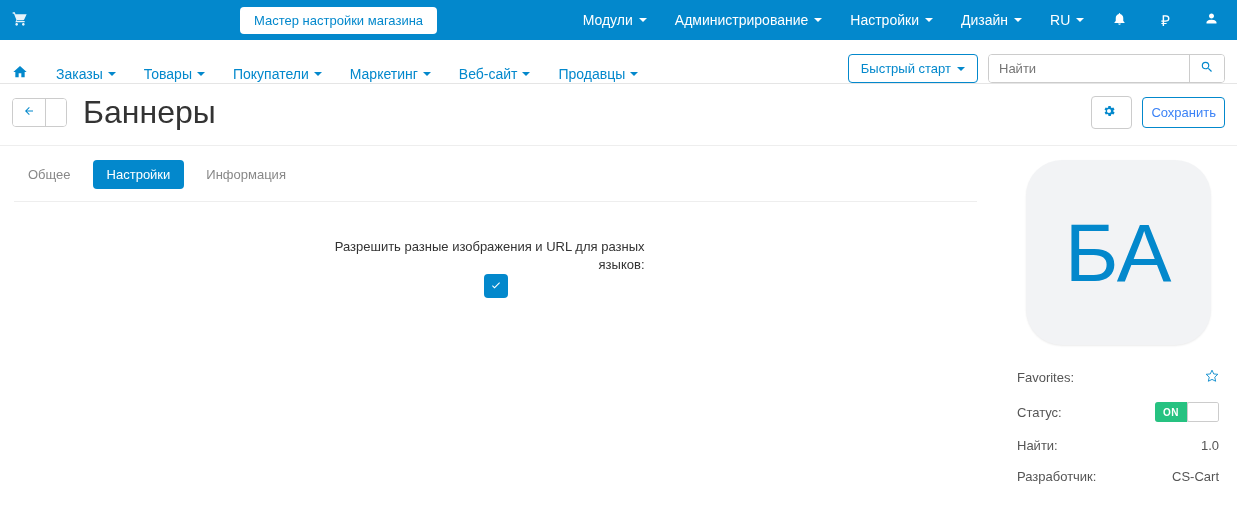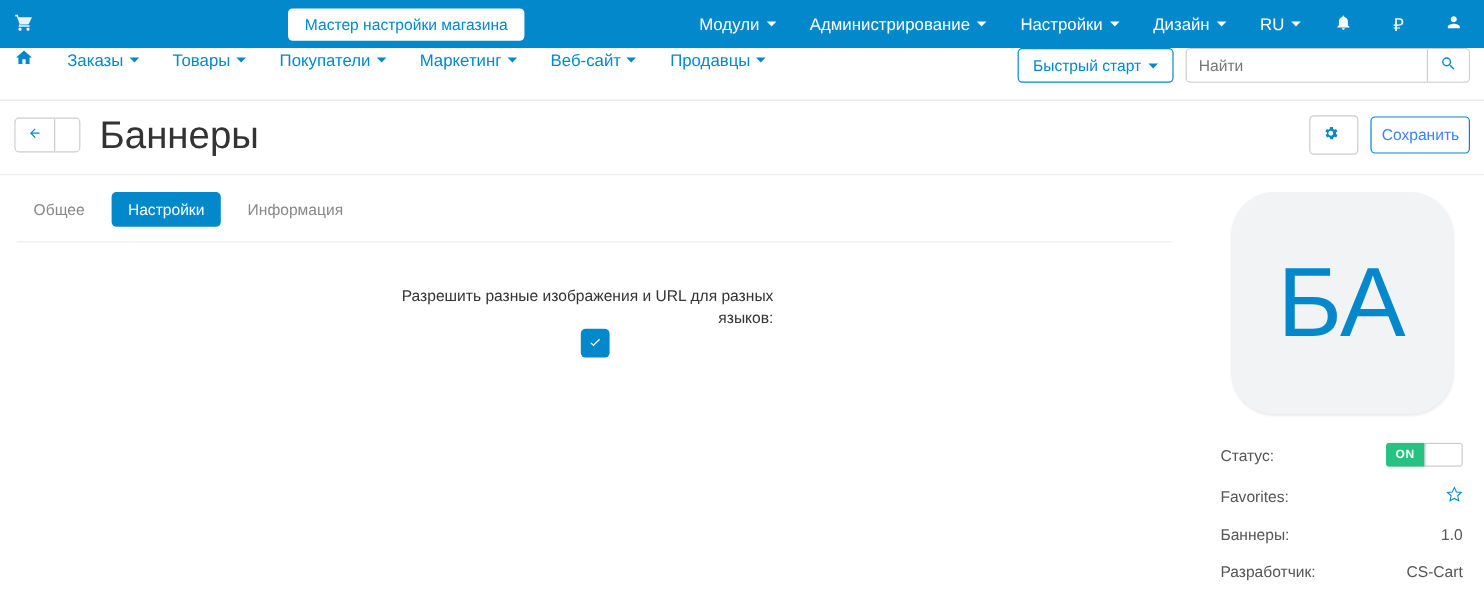--- a/index.html
+++ b/index.html
@@ -10,21 +10,21 @@
   .topbar-left { display: flex; align-items: center; gap: 12px; }
   .cart-icon svg { fill: #fff; width: 16px; height: 16px; opacity: .9; }
   .wizard-btn { background: #fff; color: #0388cc; border-radius: 4px; padding: 6px 14px; font-size: 13px; margin-left: 200px; cursor: pointer; }
   .topbar-right { margin-left: auto; display: flex; align-items: center; gap: 28px; }
   .top-menu { display: flex; align-items: center; gap: 6px; cursor: pointer; font-size: 14px; }
   .top-menu .caret, .nav-item .caret, .qs-btn .caret { width: 0; height: 0; border-left: 4px solid transparent; border-right: 4px solid transparent; border-top: 4px solid currentColor; }
   .top-icon svg { fill: #fff; width: 15px; height: 15px; }
   .top-icon-group { display: flex; align-items: center; gap: 6px; cursor: pointer; }
   
   
-  .navbar { height: 44px; border-bottom: 1px solid #e5e5e5; display: flex; align-items: flex-start; padding: 0 12px; }
+  .navbar { height: 44px; border-bottom: 1px solid #e5e5e5; display: flex; align-items: flex-end; padding: 0 12px; }
   .nav-left { display: flex; align-items: center; gap: 28px; }
   .nav-item { display: flex; align-items: center; gap: 5px; color: #0388cc; cursor: pointer; font-size: 14px; }
   .nav-item .caret { border-top-color: #0388cc; }
   .home-icon svg { fill: #0388cc; width: 16px; height: 16px; }
   .nav-right { margin-left: auto; display: flex; align-items: center; gap: 10px; }
   .qs-btn { border: 1px solid #0388cc; color: #0388cc; border-radius: 4px; padding: 6px 12px; display: flex; align-items: center; gap: 6px; cursor: pointer; font-size: 13px; }
   .search-wrap { display: flex; border: 1px solid #ccc; border-radius: 4px; overflow: hidden; }
   .search-input { border: none; outline: none; padding: 6px 10px; width: 200px; font-size: 13px; }
   .search-btn { background: #fff; border: none; border-left: 1px solid #ccc; padding: 0 10px; cursor: pointer; display: flex; align-items: center; }
   .search-btn svg { fill: #0388cc; width: 14px; height: 14px; }
@@ -199,34 +199,34 @@
         <span><svg viewBox="0 0 24 24">
               <path d="M9 16.2l-3.5-3.5L4 14.2 9 19.2 20 8.2l-1.5-1.5z"></path>
             </svg></span>
       </div>
     </div>
   </div>
 
   <div class="sidebar">
     <div class="app-icon">БА</div>
     <div class="side-row">
+      <span>Favorites:</span>
+      <span class="star"><svg viewBox="0 0 24 24">
+            <path d="M12 2l3 6.5 7 .6-5.3 4.9 1.6 7L12 17.8 5.7 21l1.6-7L2 9.1l7-.6z"></path>
+          </svg></span>
+    </div>
+    <div class="side-row">
       <span>Статус:</span>
       <div class="toggle">
         <div class="toggle-on">ON</div>
         <div class="toggle-knob"></div>
       </div>
     </div>
     <div class="side-row">
-      <span>Favorites:</span>
-      <span class="star"><svg viewBox="0 0 24 24">
-            <path d="M12 2l3 6.5 7 .6-5.3 4.9 1.6 7L12 17.8 5.7 21l1.6-7L2 9.1l7-.6z"></path>
-          </svg></span>
-    </div>
-    <div class="side-row">
-      <span>Баннеры:</span>
+      <span>Найти:</span>
       <span>1.0</span>
     </div>
     <div class="side-row">
       <span>Разработчик:</span>
       <span>CS-Cart</span>
     </div>
   </div>
 </div>
 
 </body></html>

